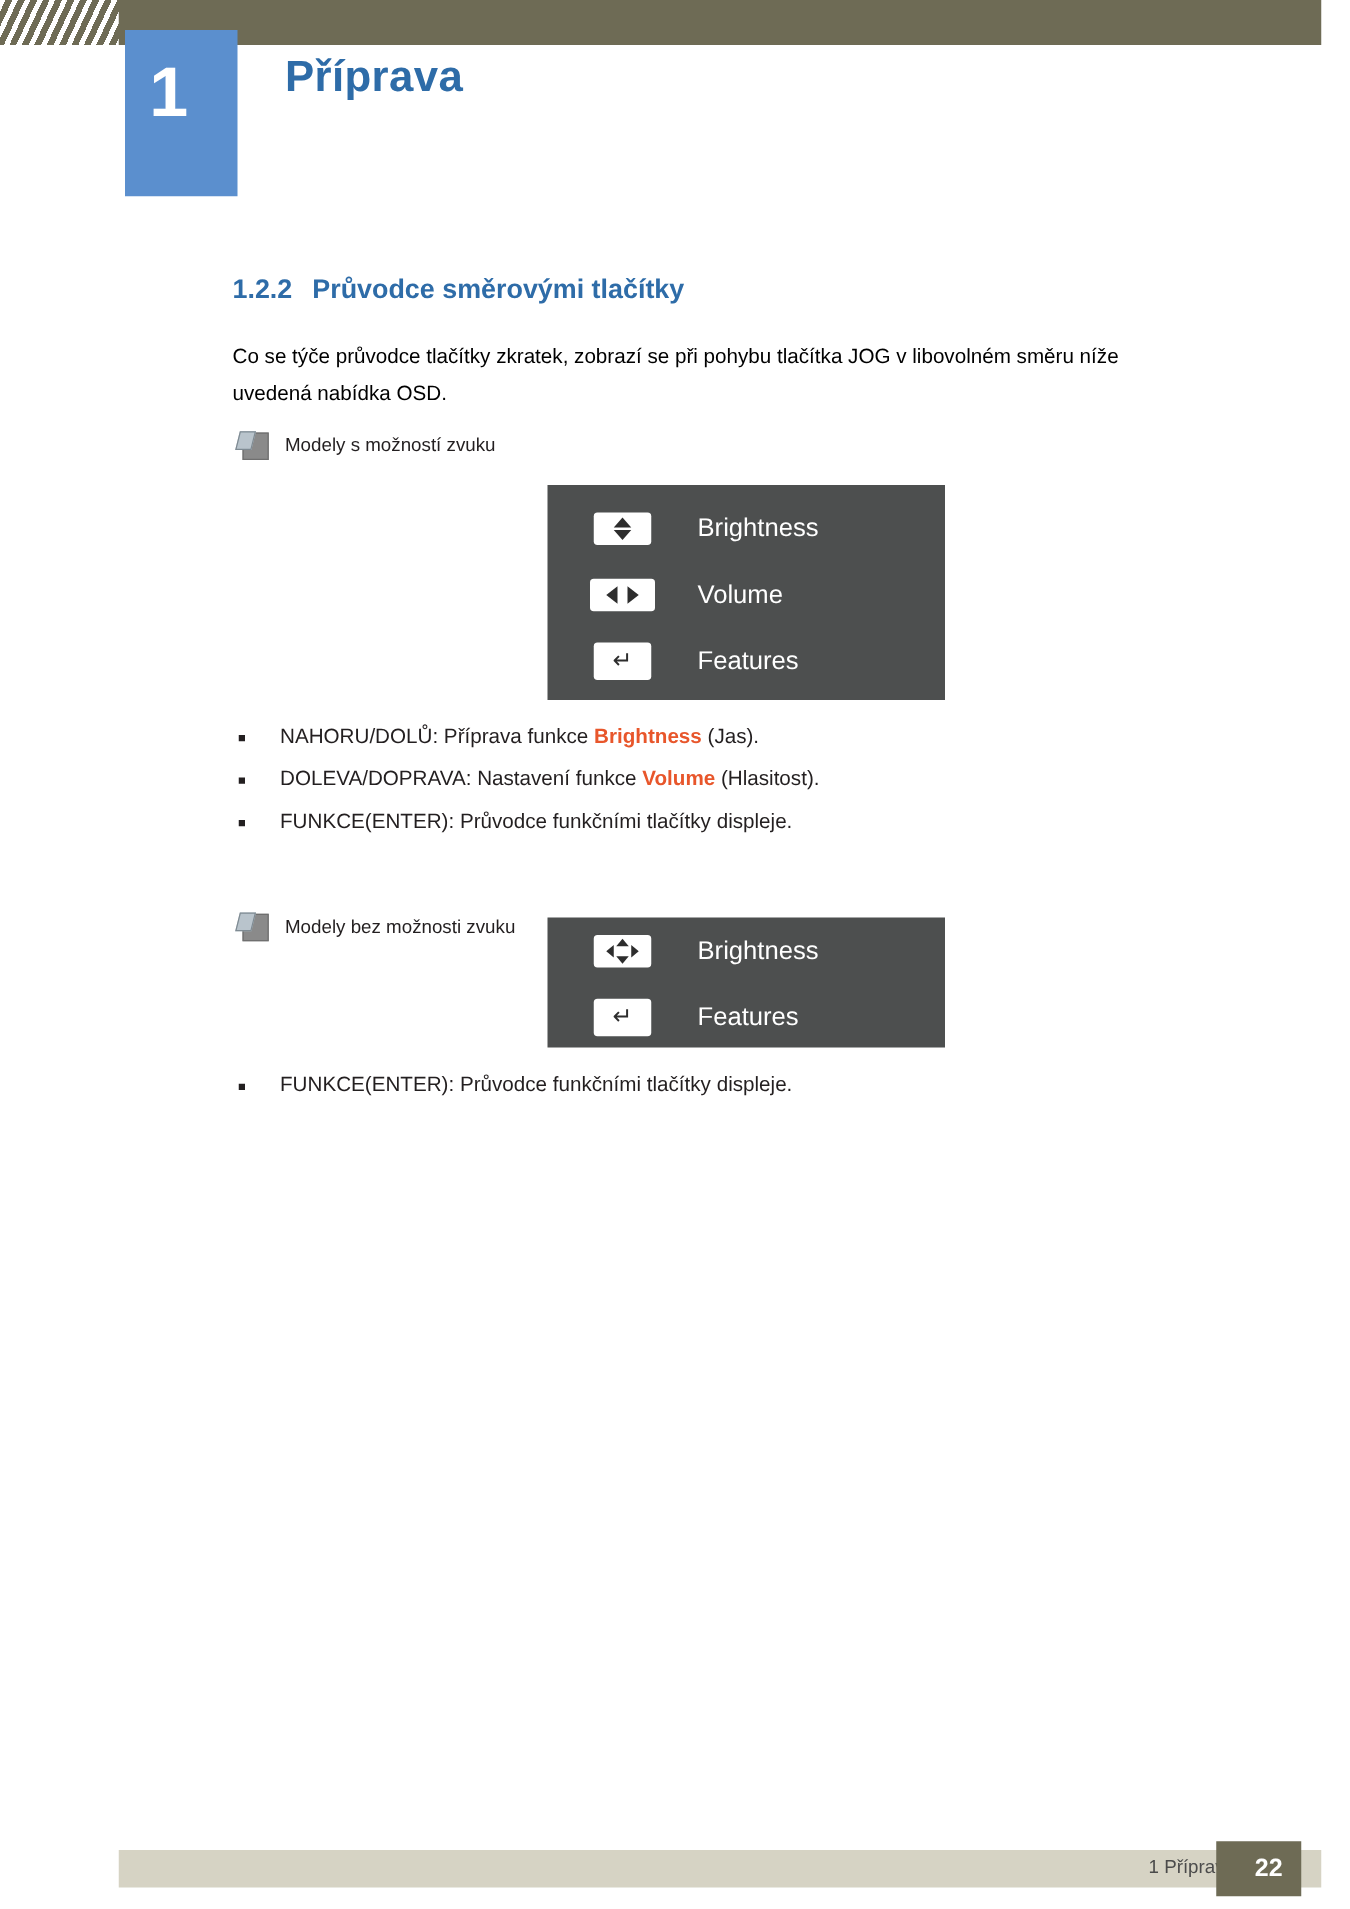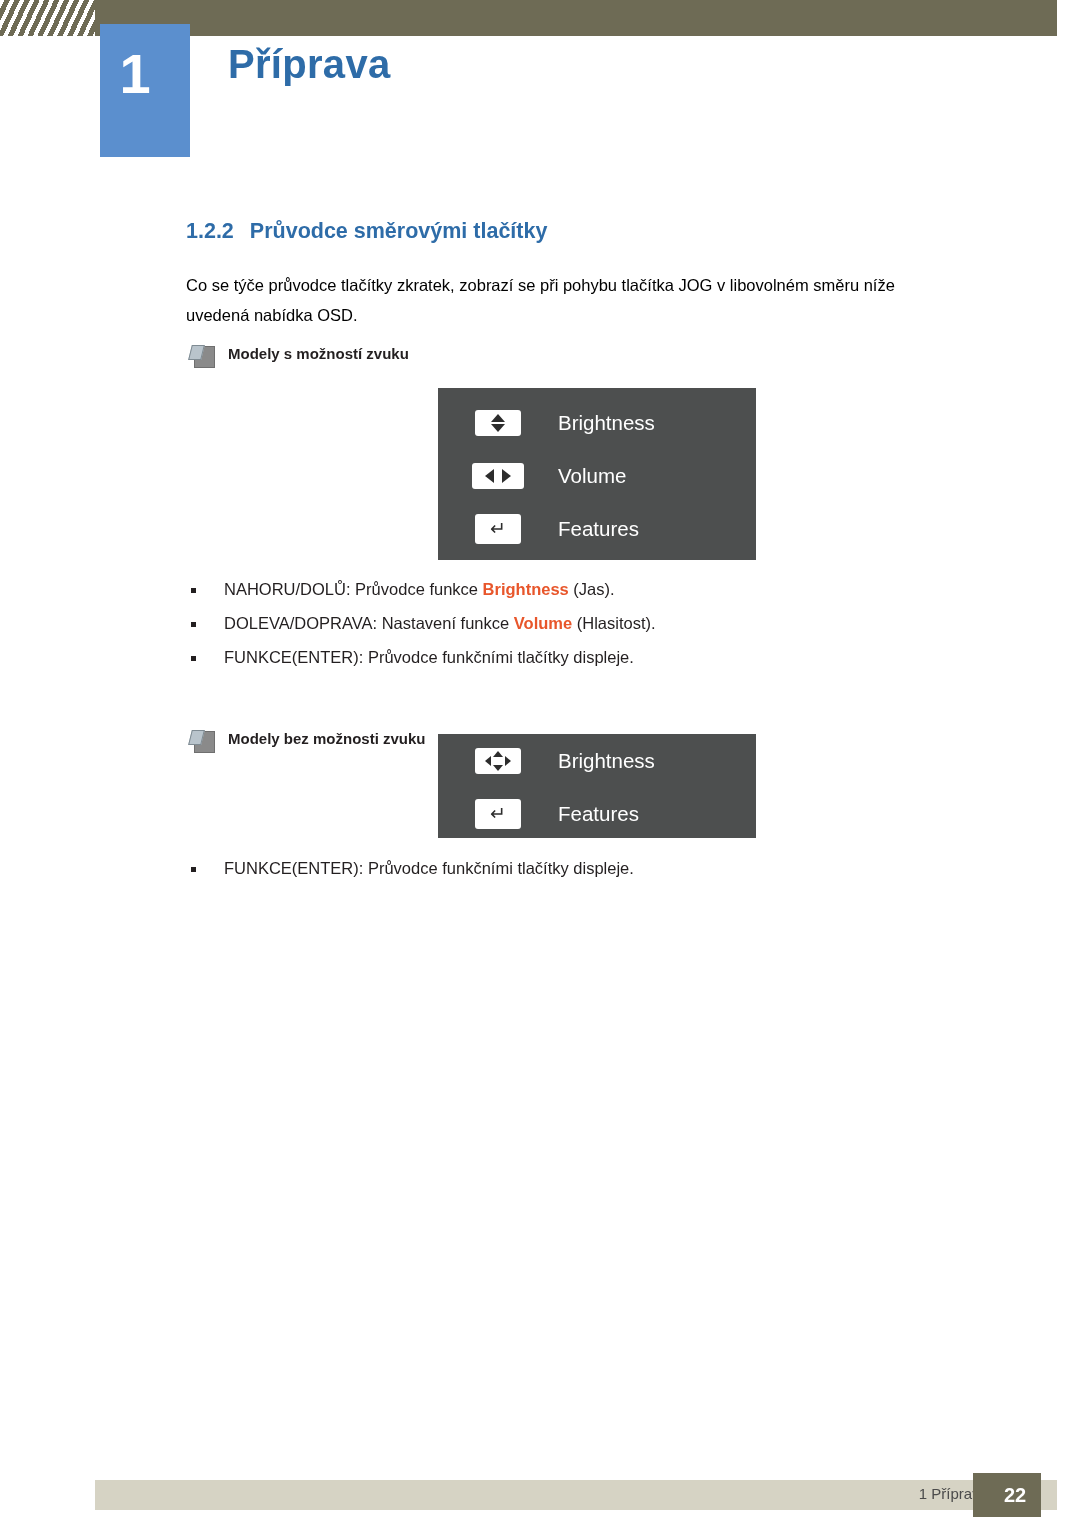--- a/index.html
+++ b/index.html
@@ -62,21 +62,21 @@
     text-align: center;
     color: #ffffff;
     font-size: 56px;
     font-weight: bold;
   }
   .chapter-title {
     position: absolute;
     top: 42px;
     left: 228px;
     color: #2e6ca8;
-    font-size: 40px;
+    font-size: 35px;
     font-weight: bold;
     letter-spacing: 0.3px;
   }
   .section-title {
     position: absolute;
     top: 219px;
     left: 186px;
     color: #2e6ca8;
     font-size: 21.5px;
     font-weight: bold;
@@ -93,22 +93,21 @@
     color: #000000;
     font-size: 16.5px;
     line-height: 30px;
   }
 
   
   .note-row {
     position: absolute;
     left: 190px;
     display: flex;
-    align-items: flex-start;
-    font-weight: bold;
+    align-items: center;
   }
   .note-icon {
     width: 26px;
     height: 22px;
     position: relative;
     margin-right: 12px;
   }
   .note-icon .pg {
     position: absolute;
     left: 4px;
@@ -296,21 +295,21 @@
     <span class="osd-key">
       <span class="key-btn key-ent">
           <span class="enter-glyph">↵</span>
         </span>
     </span>
     <span class="osd-label">Features</span>
   </div>
 </div>
 
 <div class="bullet-list" style="top:572px;">
-  <div class="bullet-item"><span>NAHORU/DOLŮ: Průvodce funkce </span><span class="hl">Brightness</span><span> (Jas).</span></div>
+  <div class="bullet-item"><span>NAHORU/DOLŮ: Příprava funkce </span><span class="hl">Brightness</span><span> (Jas).</span></div>
   <div class="bullet-item"><span>DOLEVA/DOPRAVA: Nastavení funkce </span><span class="hl">Volume</span><span> (Hlasitost).</span></div>
   <div class="bullet-item"><span>FUNKCE(ENTER): Průvodce funkčními tlačítky displeje.</span></div>
 </div>
 
 <div class="note-row" style="top:690px;margin-top:40px;">
   <span class="note-icon">
     <span class="pg"></span>
       <span class="corner"></span>
   </span>
   <span class="note-text">Modely bez možnosti zvuku</span>

